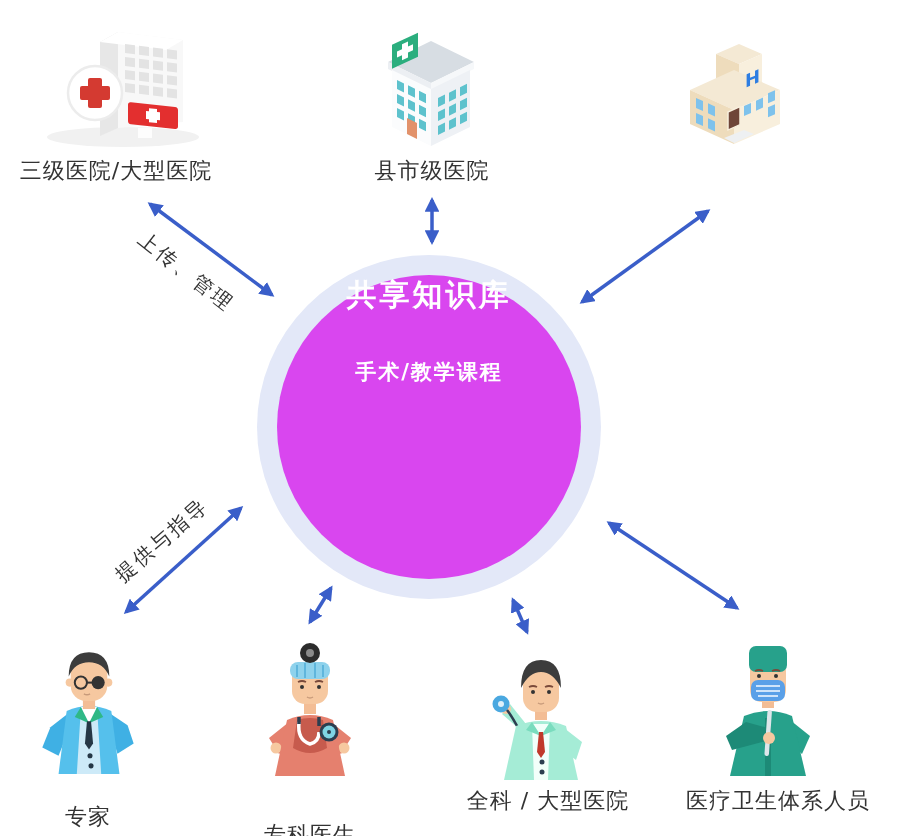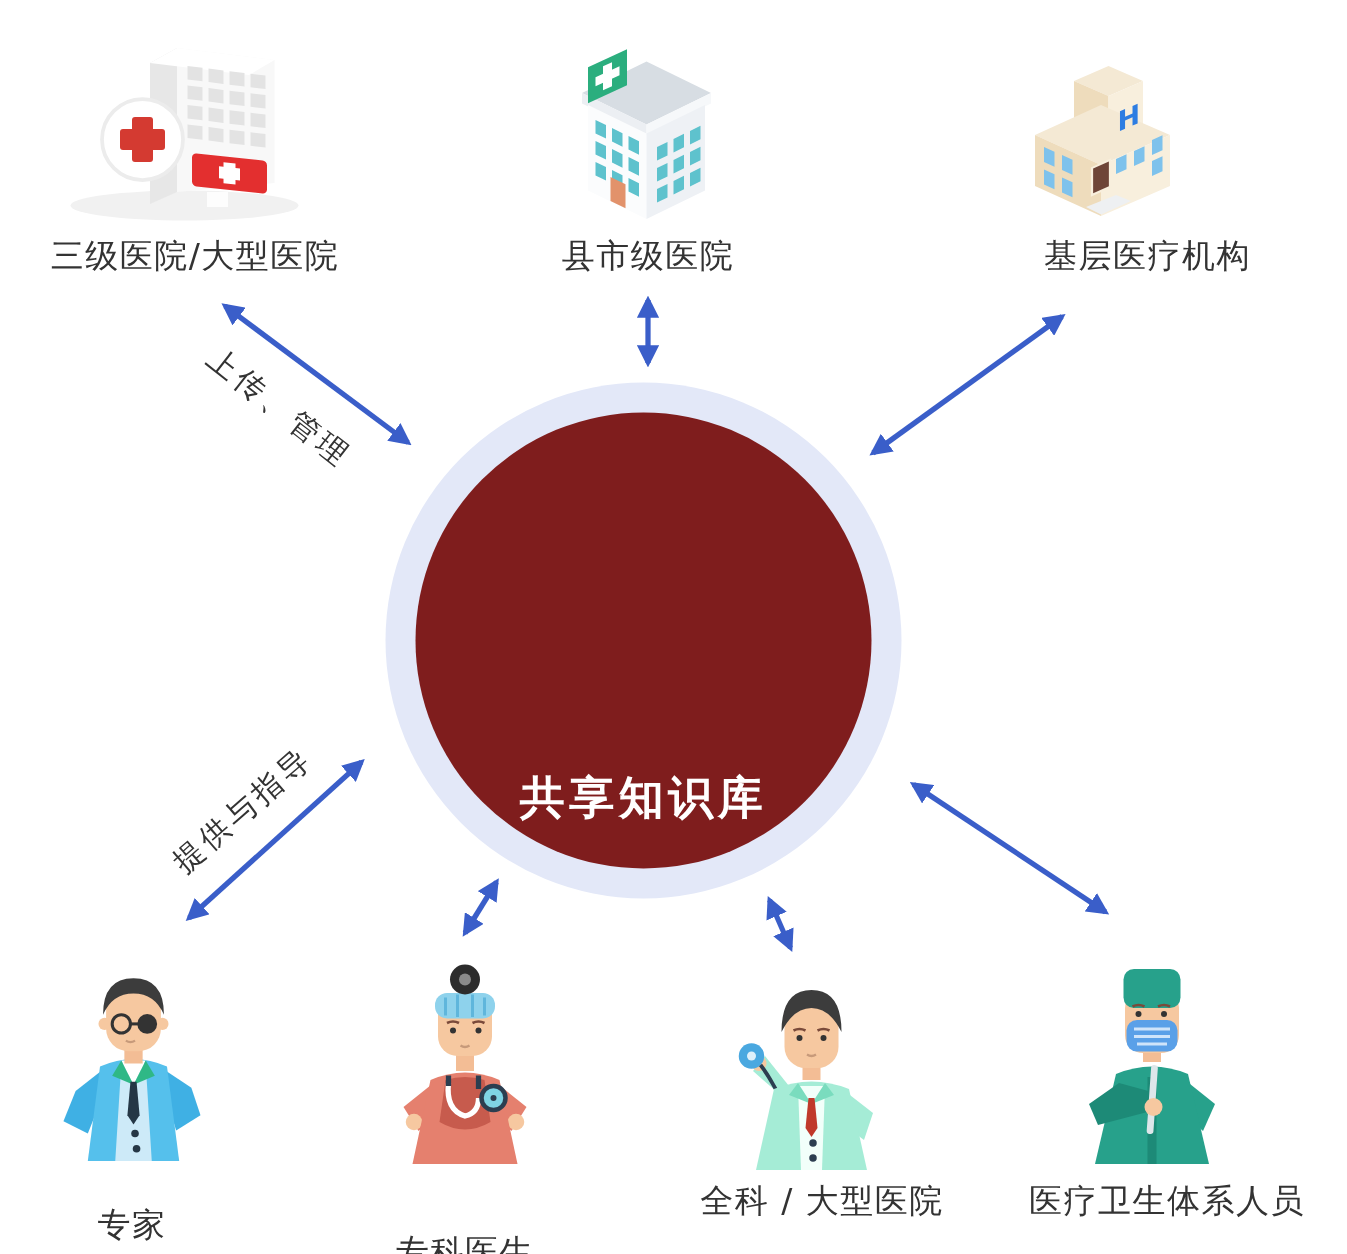--- a/index.html
+++ b/index.html
@@ -18,35 +18,35 @@
     position:absolute; font-size:20px; color:#333333; white-space:nowrap; letter-spacing:3px;
   }
   #arrow-label-upload  { left:186px; top:272px; transform:translate(-50%,-50%) rotate(38deg); }
   #arrow-label-provide { left:162px; top:540px; transform:translate(-50%,-50%) rotate(-41deg); }
   .halo {
     position:absolute; left:257px; top:255px; width:344px; height:344px;
     border-radius:50%; background:#e3e8f8;
     display:flex; align-items:center; justify-content:center;
   }
   .circle {
-    width:304px; height:304px; border-radius:50%; background:#7f1d1d; color:#ffffff;
-    display:flex; flex-direction:column; align-items:center; justify-content:flex-end; text-align:center;
+    width:304px; height:304px; border-radius:50%; background:#d946ef; color:#ffffff;
+    display:flex; flex-direction:column; align-items:center; justify-content:flex-start; text-align:center;
   }
   .c-title { font-size:30px; font-weight:bold; letter-spacing:3px; margin-bottom:26px; }
   .c-line  { font-size:21px; font-weight:bold; letter-spacing:2px; margin-top:16px; }
   
   #icon-tertiary  { left:38px;  top:18px;  width:165px; height:132px; }
   #icon-county    { left:372px; top:18px;  width:118px; height:138px; }
   #icon-primary   { left:682px; top:26px;  width:114px; height:122px; }
   #icon-expert    { left:28px;  top:642px; width:122px; height:134px; }
   #icon-specialist{ left:253px; top:638px; width:114px; height:140px; }
   #icon-gp        { left:482px; top:648px; width:118px; height:134px; }
   #icon-personnel { left:712px; top:638px; width:112px; height:140px; }
   
-  #label-tertiary  { left:130px; top:156px; }
+  #label-tertiary  { left:116px; top:156px; }
   #label-county    { left:432px; top:156px;text-align:center; }
   #label-primary   { left:765px; top:156px; }
   #label-expert    { left:88px;  top:802px;font-family:Liberation Mono, monospace; }
   #label-specialist{ left:310px; top:820px;font-family:Liberation Serif, serif; }
   #label-gp        { left:548px; top:786px; }
   #label-personnel { left:778px; top:786px; }
 </style>
 </head>
 <body>
 
@@ -68,20 +68,21 @@
       <line x1="609" y1="523" x2="737" y2="608" marker-start="url(#ah)" marker-end="url(#ah)"></line>
     </g>
   </svg>
 
   <div class="arrow-label" id="arrow-label-upload">上传、管理</div>
   <div class="arrow-label" id="arrow-label-provide">提供与指导</div>
 
   <div class="halo">
     <div class="circle">
       <div class="c-title">共享知识库</div>
+      <div class="c-line">手术/教学课程</div>
     </div>
   </div>
 
   <div class="icon-box" id="icon-tertiary">
     <svg viewBox="0 0 165 132">
       <ellipse cx="85" cy="119" rx="76" ry="10" fill="#f1f1f1"></ellipse>
       <polygon points="62,24 80,14 80,110 62,118" fill="#e7e7e7"></polygon>
       <polygon points="80,14 145,22 145,104 80,110" fill="#f8f8f8"></polygon>
       <polygon points="62,24 80,14 145,22 128,32" fill="#ffffff"></polygon>
       <g transform="translate(87,26) skewY(7)" fill="#e3e3e3">
@@ -178,21 +179,20 @@
           <rect x="12" y="0" width="7" height="10"></rect>
         <rect x="24" y="-2" width="7" height="10"></rect>
           <rect x="24" y="12" width="7" height="10"></rect>
       </g>
       <g transform="translate(46,86) skewY(-24)">
         <rect width="12" height="18" fill="#6e4538" stroke="#f8efdd" stroke-width="1.5"></rect>
       </g>
       <polygon points="42,112 62,104 72,108 52,117" fill="#eef0f2"></polygon>
     </svg>
   </div>
-  <div class="node-label" id="label-primary">基层医疗机构</div>
 
   <div class="icon-box" id="icon-expert">
     <svg viewBox="0 0 120 132">
       <path d="M40,70 L22,84 L14,104 L30,112 L38,92 z" fill="#3fb0e4"></path>
       <path d="M80,70 L98,82 L104,100 L88,110 L82,90 z" fill="#3fb0e4"></path>
       <path d="M38,68 Q60,58 82,68 L90,130 L30,130 z" fill="#55c0ec"></path>
       <polygon points="52,66 68,66 72,130 48,130" fill="#cdeaf8"></polygon>
       <polygon points="52,64 68,64 60,80" fill="#ffffff"></polygon>
       <polygon points="52,64 60,80 46,74" fill="#2fb886"></polygon>
       <polygon points="68,64 60,80 74,74" fill="#2fb886"></polygon>

